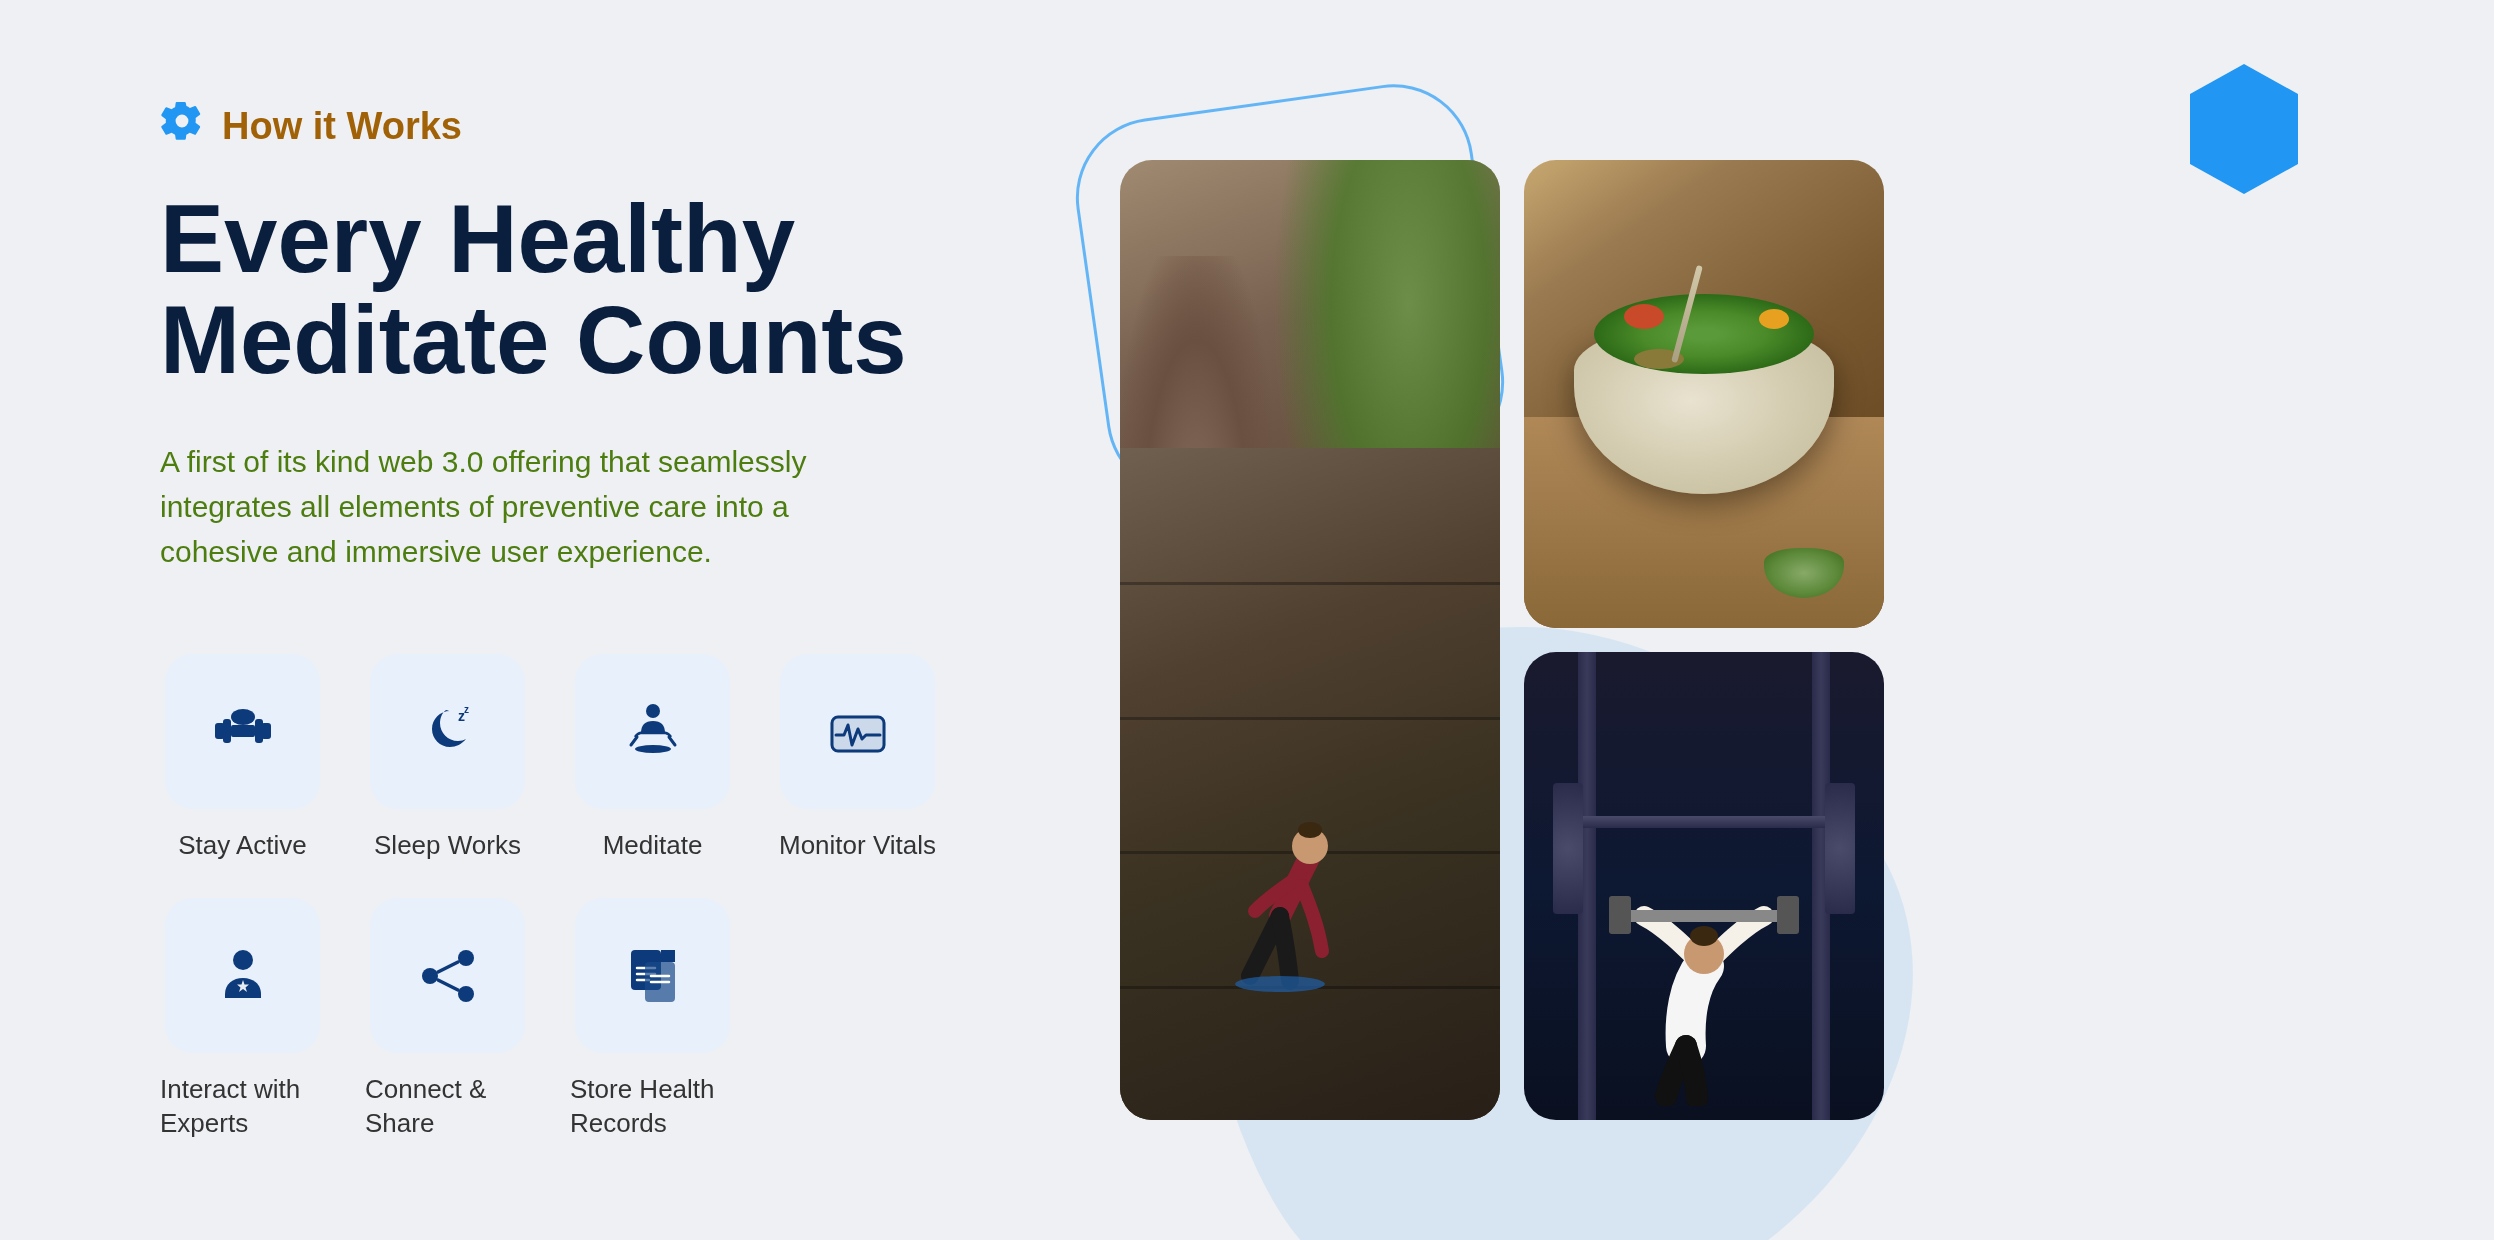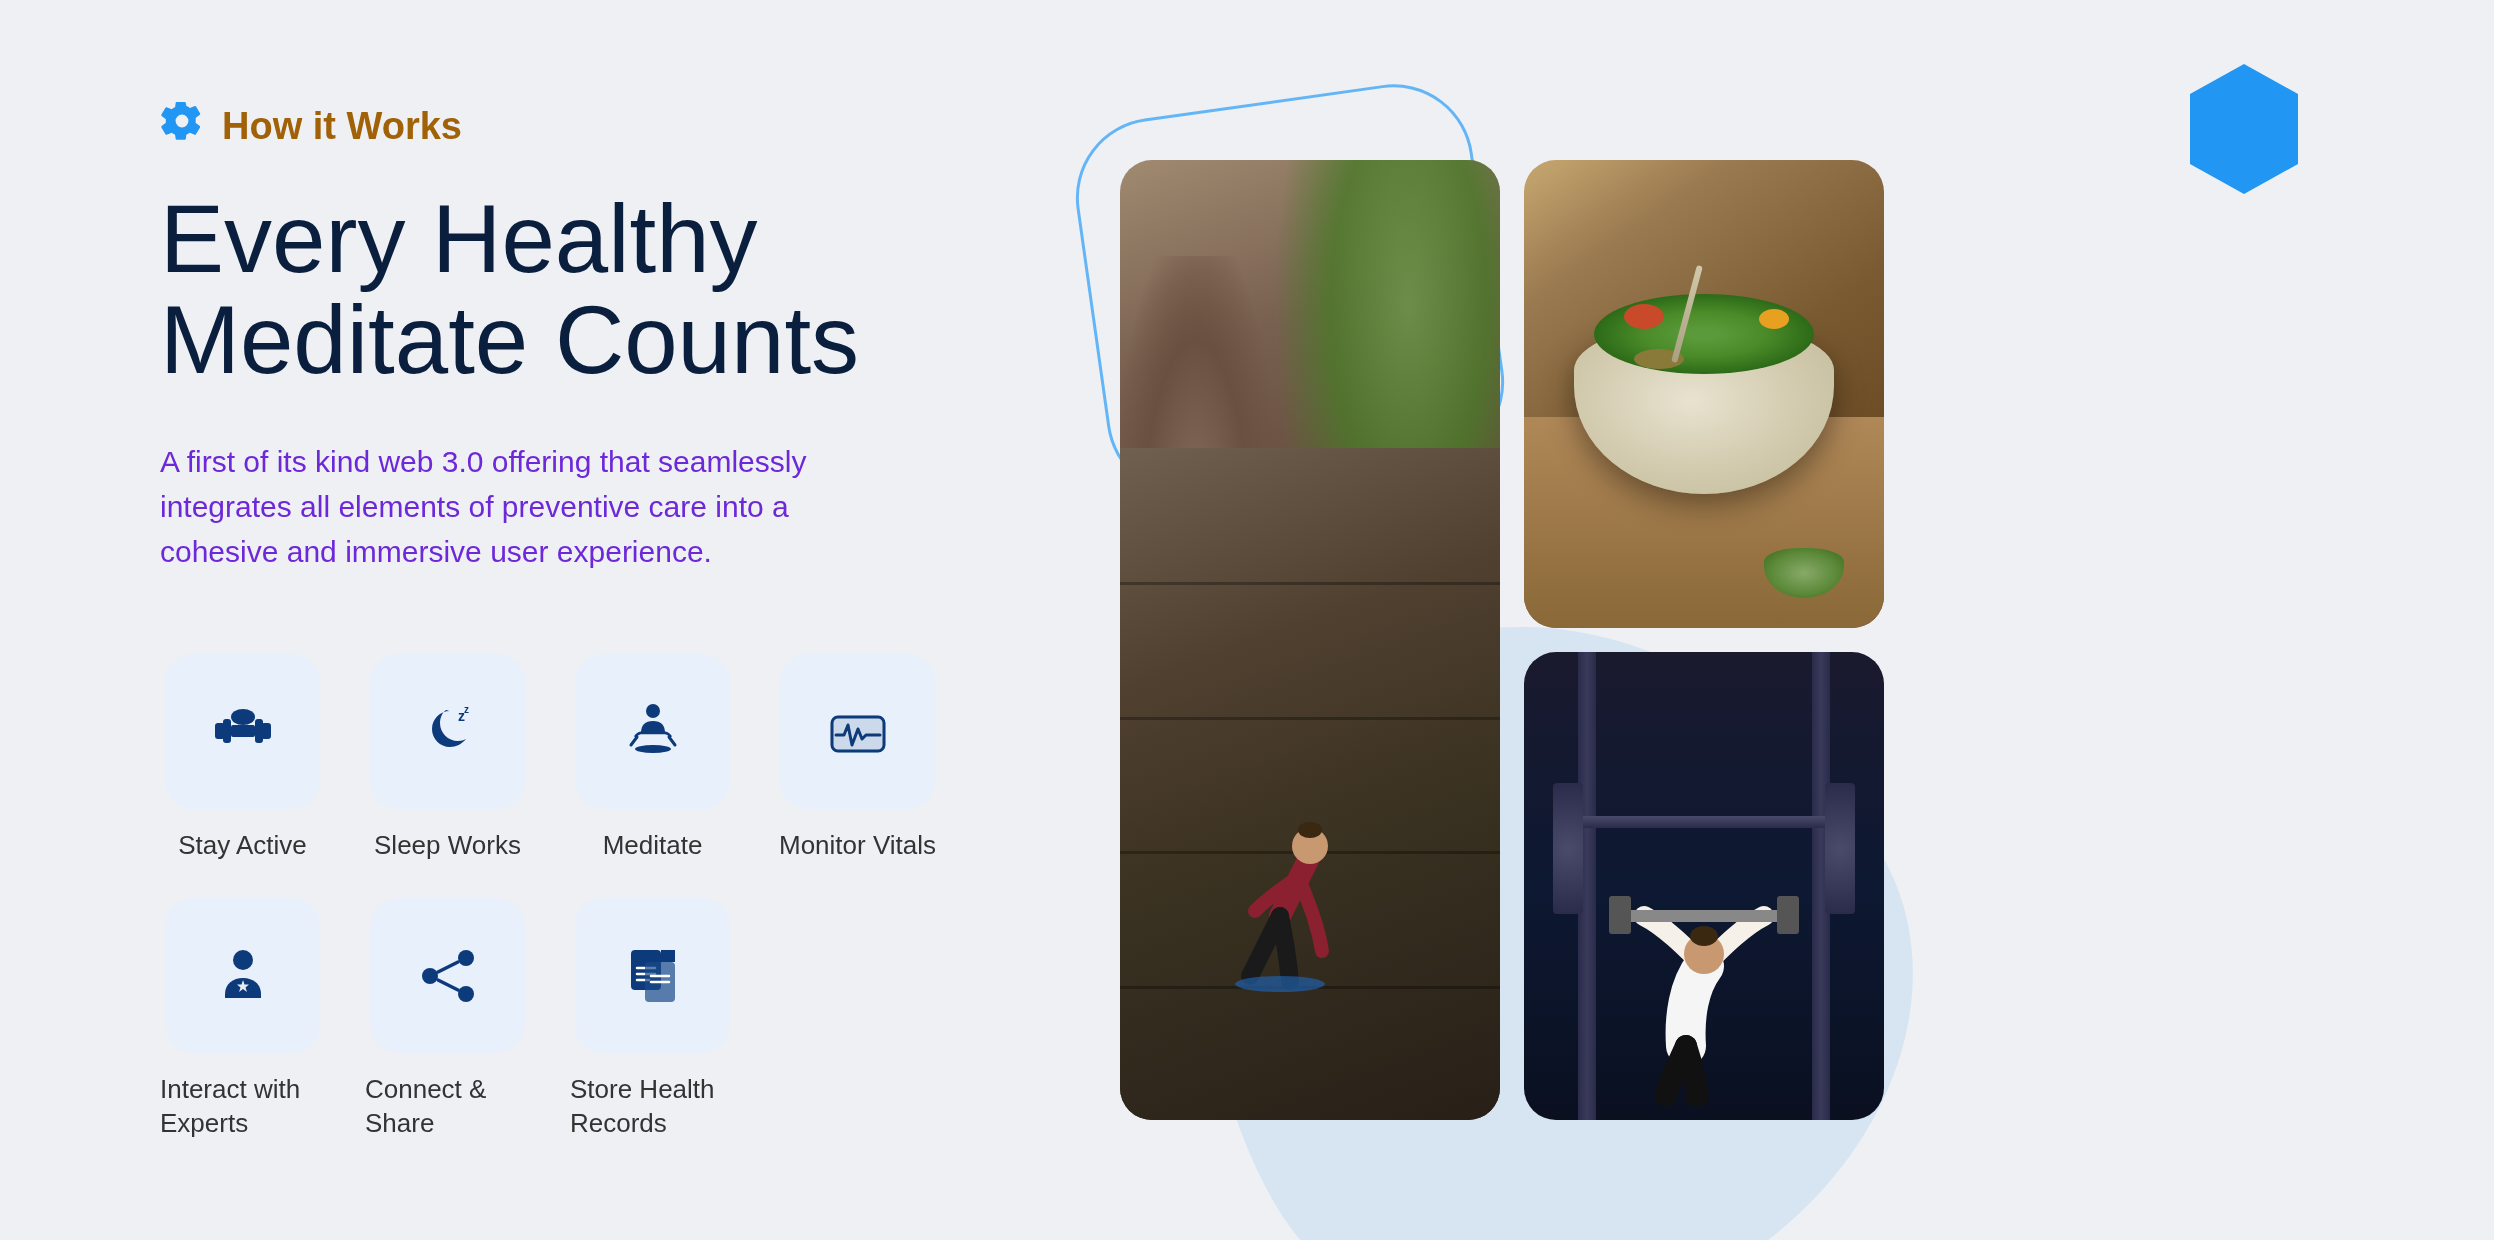--- a/index.html
+++ b/index.html
@@ -55,29 +55,29 @@
     }
 
     .section-label-text {
       color: #a16207;
       font-size: 38px;
       font-weight: 600;
     }
 
     .main-title {
       font-size: 96px;
-      font-weight: 400;
+      font-weight: 700;
       color: #0a1e3d;
       line-height: 1.05;
       margin-bottom: 48px;
     }
 
     .subtitle {
       font-size: 30px;
-      color: #6d28d9;
+      color: #4d7c0f;
       line-height: 1.5;
       max-width: 740px;
       margin-bottom: 80px;
     }
 
     .icons-grid {
       display: grid;
       grid-template-columns: repeat(4, 165px);
       gap: 36px 40px;
     }

